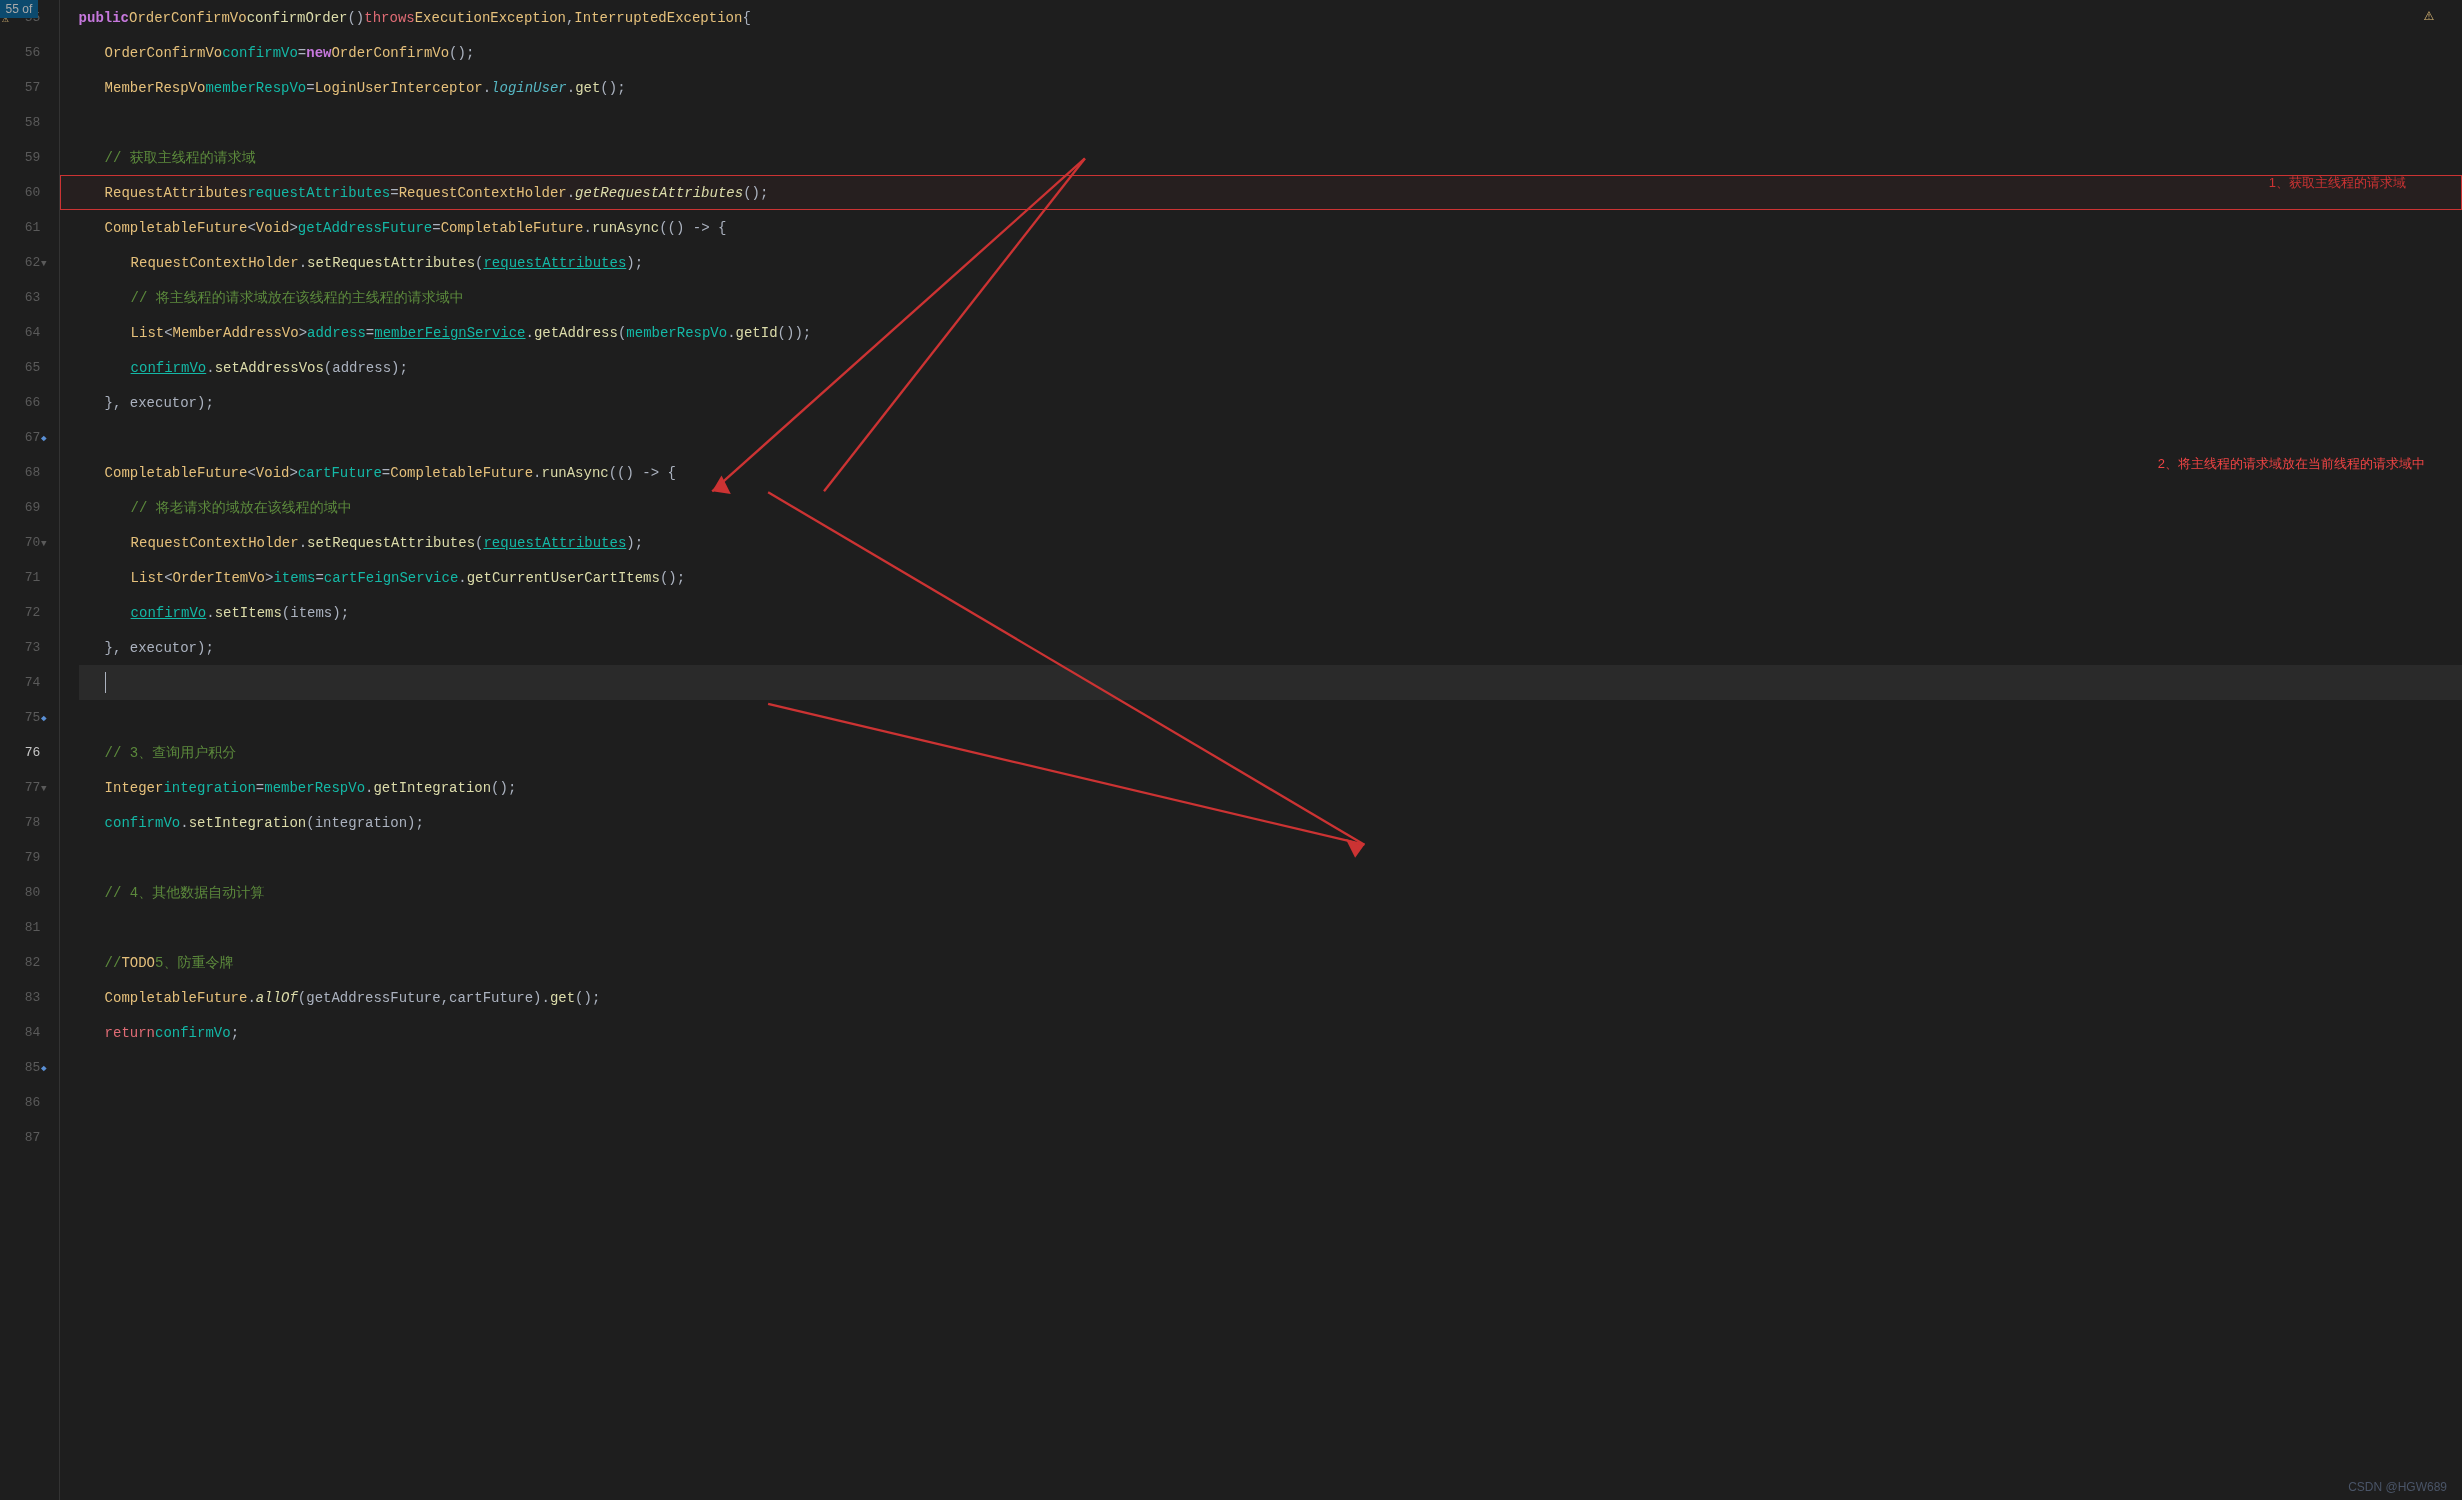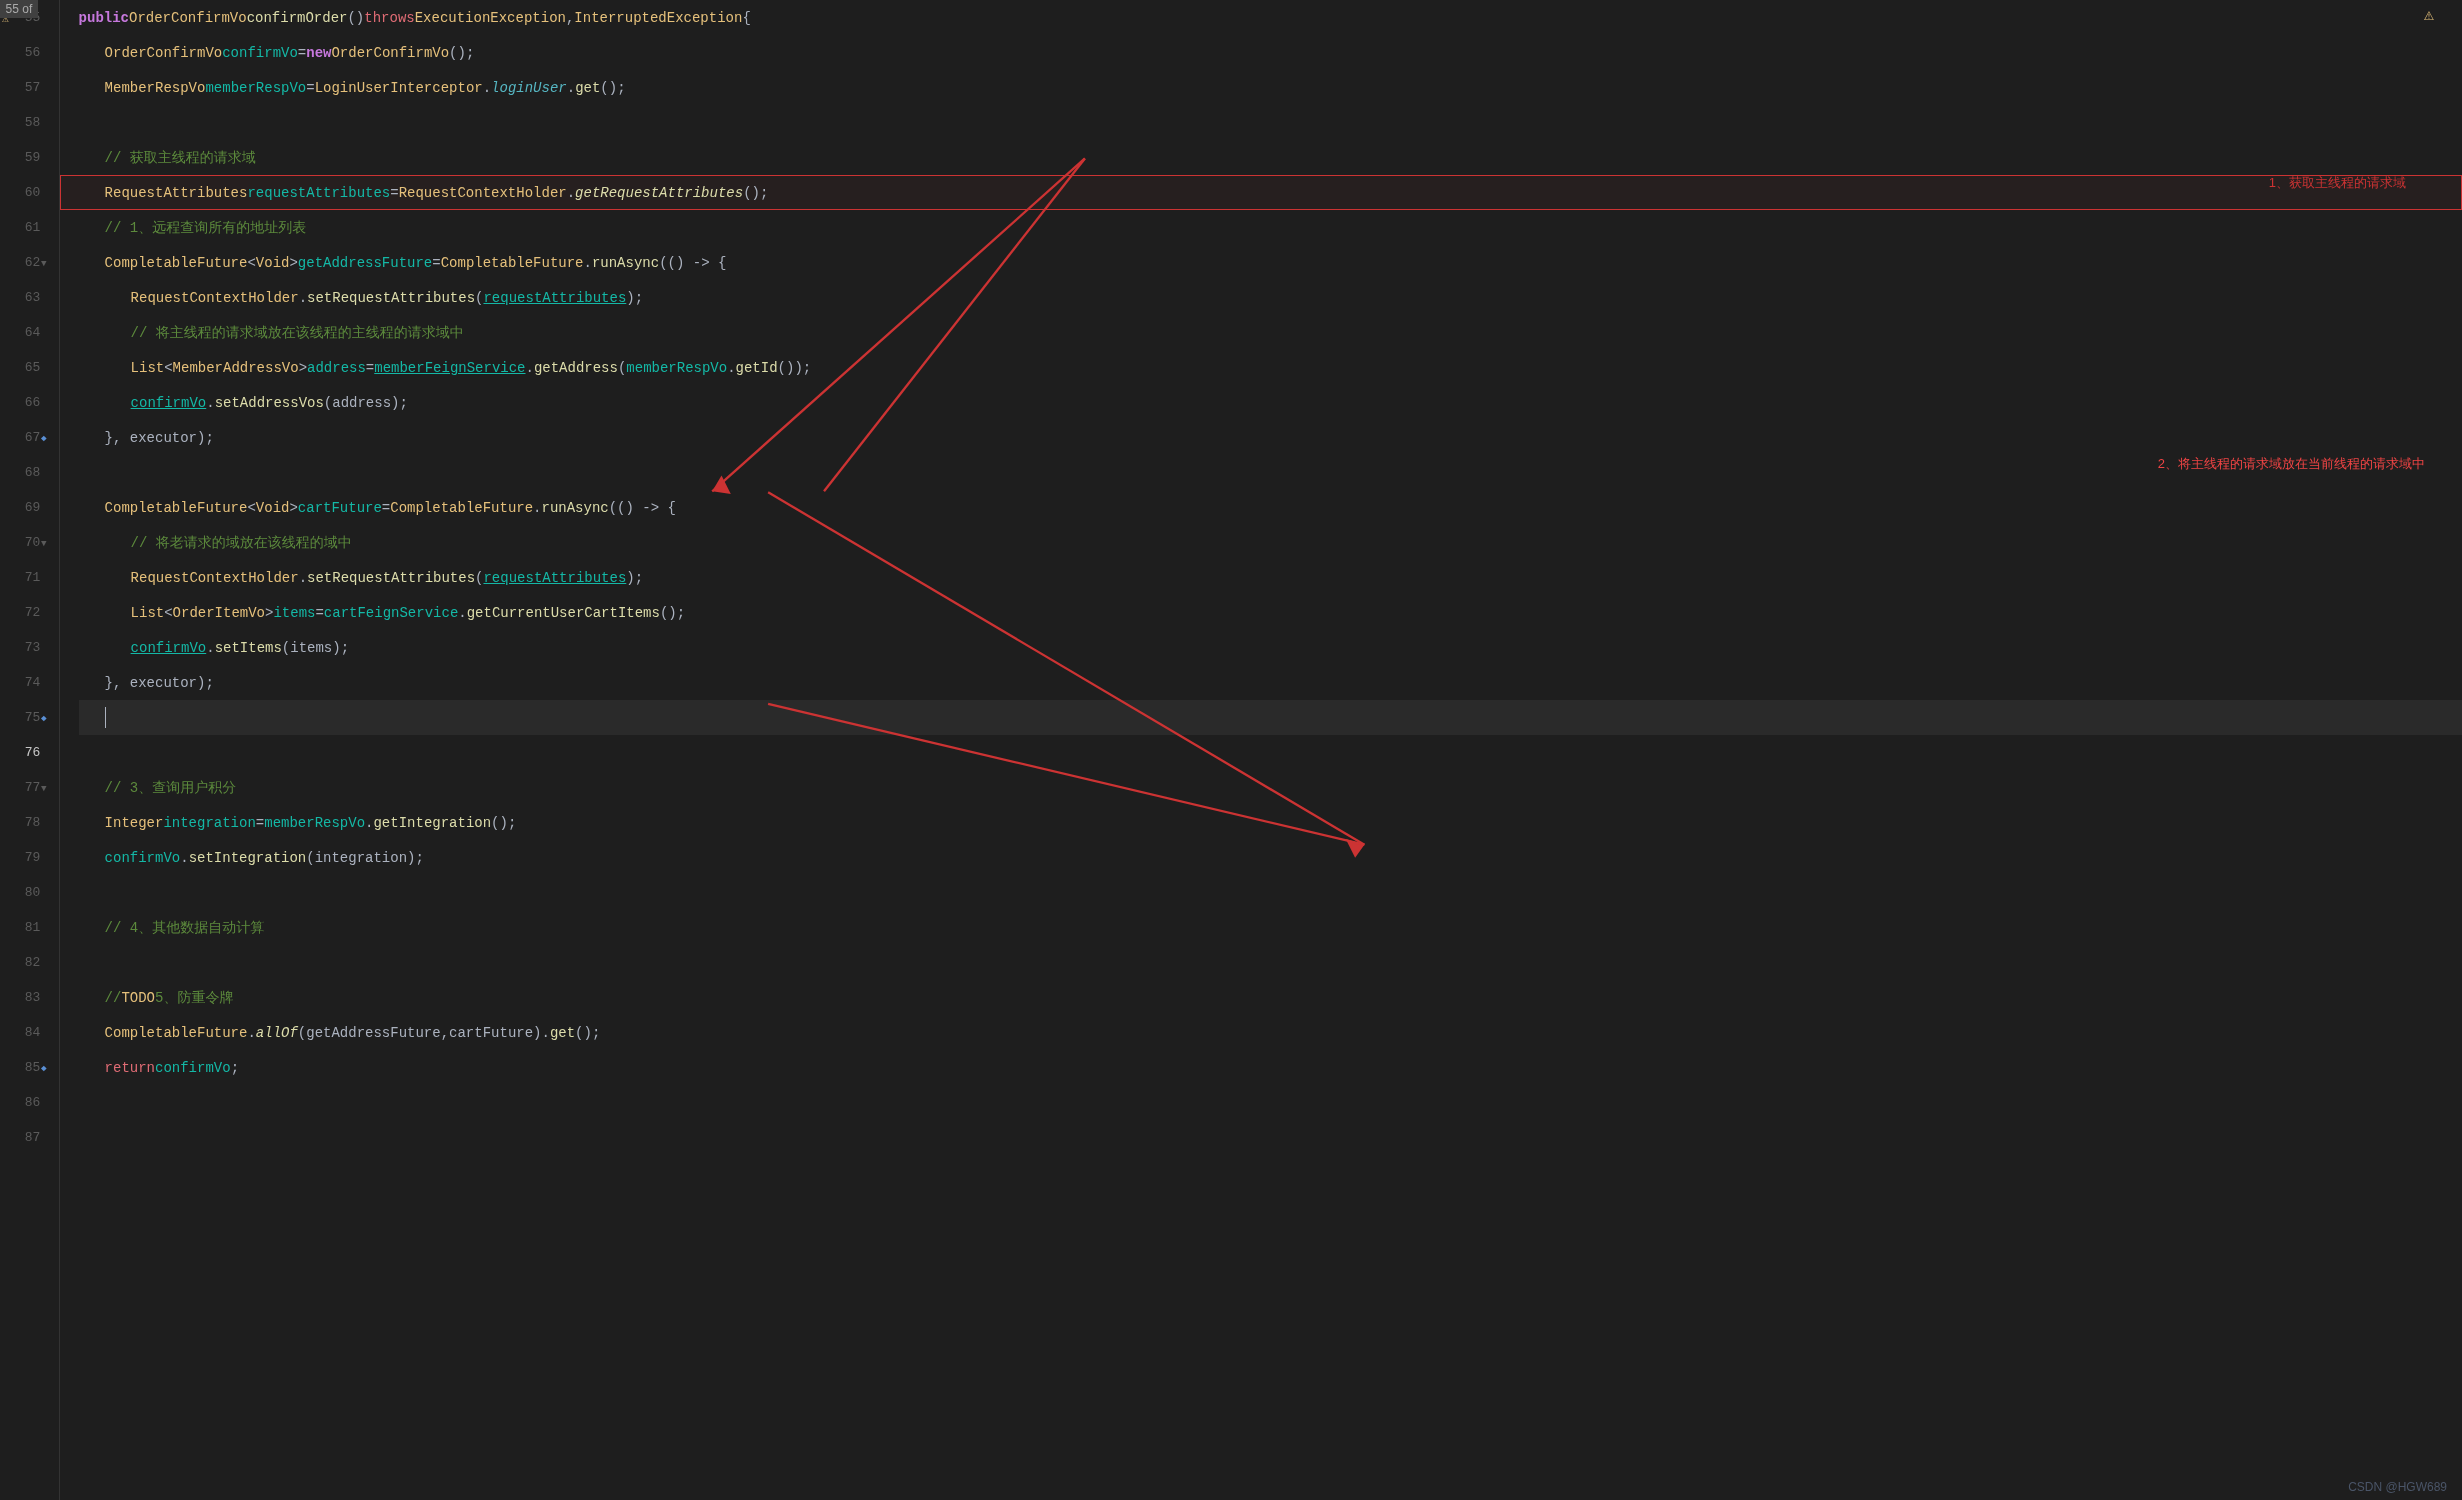--- a/index.html
+++ b/index.html
@@ -328,24 +328,20 @@
         <span class="indent"></span>
         <span class="cls">RequestAttributes </span>
         <span class="var2">requestAttributes</span>
         <span class="plain"> = </span>
         <span class="cls">RequestContextHolder</span>
         <span class="plain">.</span>
         <span class="fn italic">getRequestAttributes</span>
         <span class="plain">();</span>
       </div>
 
-      <div class="line-content">
-        <span class="indent"></span>
-        <span class="comment-cn">// 1、远程查询所有的地址列表</span>
-      </div>
 
       <div class="line-content">
         <span class="indent"></span>
         <span class="cls">CompletableFuture</span>
         <span class="plain">&lt;</span>
         <span class="cls">Void</span>
         <span class="plain">&gt; </span>
         <span class="var2">getAddressFuture</span>
         <span class="plain"> = </span>
         <span class="cls">CompletableFuture</span>
@@ -538,17 +534,17 @@
       </svg>
 
       <div class="ann-label" style="top:138px; right:56px; font-size:13px; color:#cc3333; font-family:'Microsoft YaHei',sans-serif;">1、获取主线程的请求域</div>
       <div class="ann-label" style="top:419px; right:37px; font-size:13px; color:#ef4444; font-family:'Microsoft YaHei',sans-serif; max-width:354px;">2、将主线程的请求域放在当前线程的请求域中</div>
 
     </div>
   </div>
 
   <div class="watermark">CSDN @HGW689</div>
 
-  <div style="position:absolute;top:0;left:0;background:#404040;color:#aaa;font-size:12px;padding:1.9px 5.6px;font-family:sans-serif;">55 of</div>
+  <div style="position:absolute;top:0;left:0;background:#0c4a6e;color:#aaa;font-size:12px;padding:1.9px 5.6px;font-family:sans-serif;">55 of</div>
 
   <div style="position:absolute;top:3.7px;right:28px;color:#e5c07b;font-size:17px;">⚠</div>
 </div>
 
 
 </body></html>

